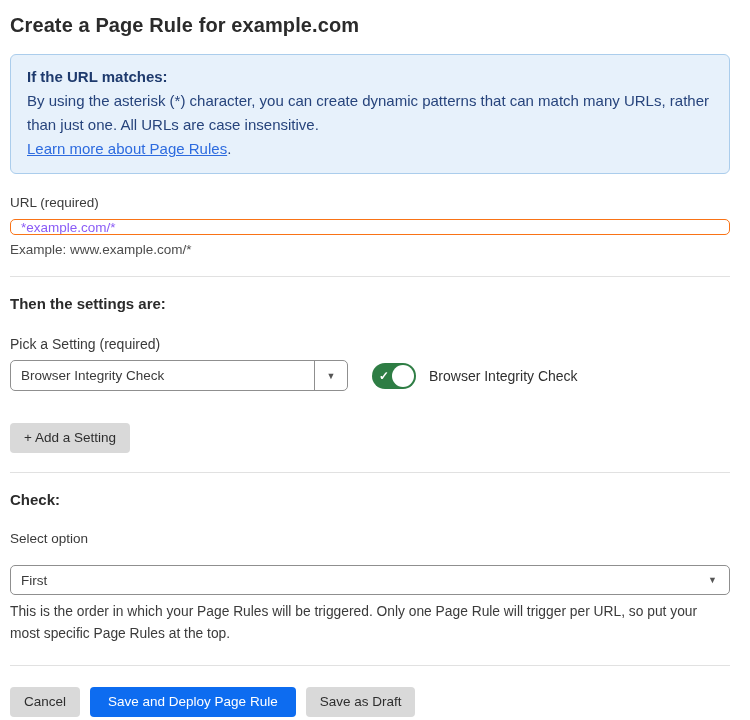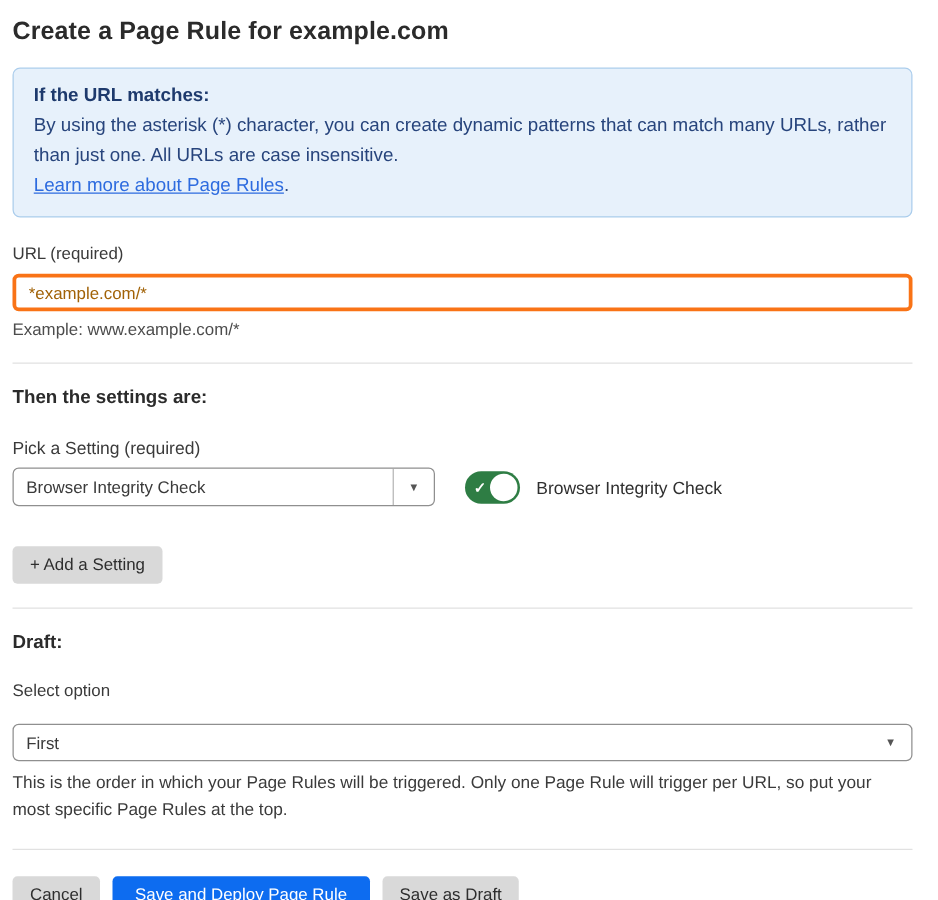--- a/index.html
+++ b/index.html
@@ -43,27 +43,27 @@
     cursor: pointer;
   }
   .field-label {
     font-size: 13.5px;
     color: #3a3a3a;
     margin: 0 0 9px 0;
   }
   .text-input {
     display: block;
     width: 100%;
-    height: 30px;
-    border: 3px solid #f97316;
+    height: 16px;
+    border: 1px solid #f97316;
     border-radius: 5px;
     padding: 0 10px;
     font-family: "Liberation Sans", sans-serif;
     font-size: 13.5px;
-    color: #a16207;
+    color: #8b5cf6;
     background: #ffffff;
     outline: none;
   }
   .helper-text {
     font-size: 13.5px;
     color: #4c4c4c;
     margin-top: 7px;
   }
   .divider {
     border: none;
@@ -237,21 +237,21 @@
       <span class="toggle-check">✓</span>
       <span class="toggle-knob"></span>
     </div>
     <div class="toggle-label">Browser Integrity Check</div>
   </div>
 
   <button class="btn btn-secondary btn-add">+ Add a Setting</button>
 
   <hr class="divider">
 
-  <div class="section-heading">Draft:</div>
+  <div class="section-heading">Check:</div>
 
   <div class="order-select-label">Select option</div>
 
   <div class="select-box">
     <span>First</span>
     <span class="select-arrow">▼</span>
   </div>
 
   <div class="order-helper">This is the order in which your Page Rules will be triggered. Only one Page Rule will trigger per URL, so put your most specific Page Rules at the top.</div>
 

